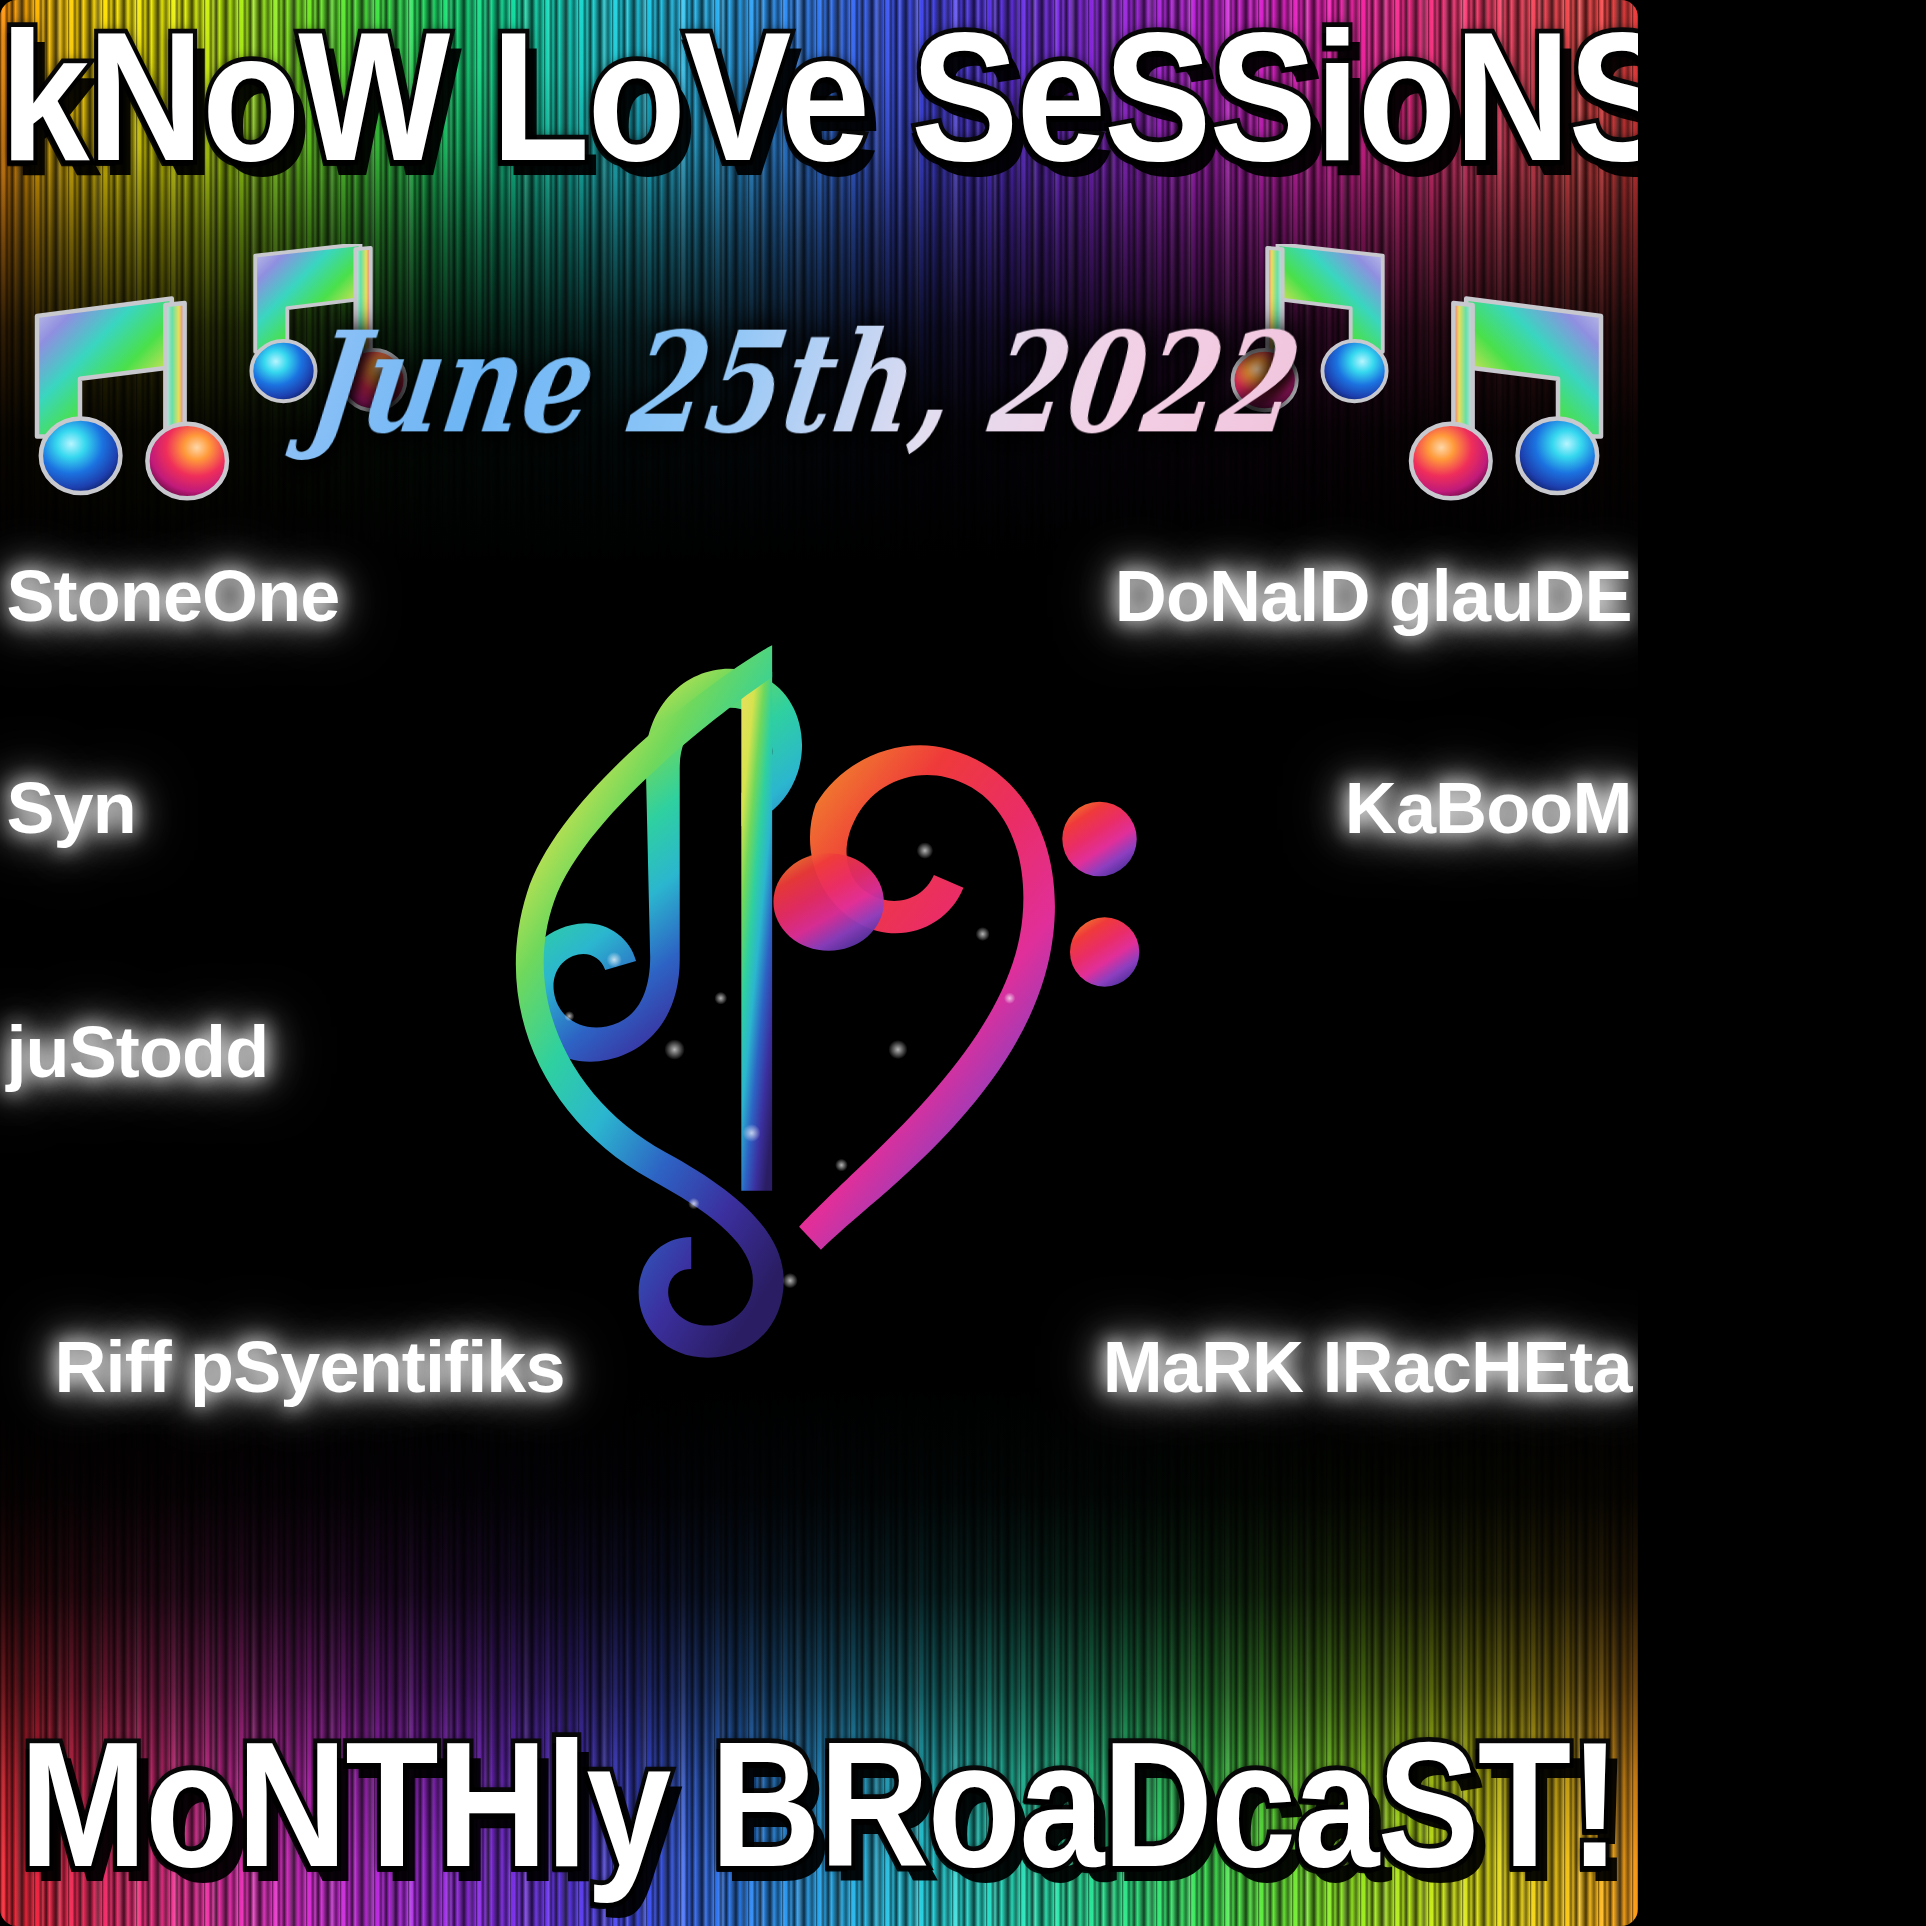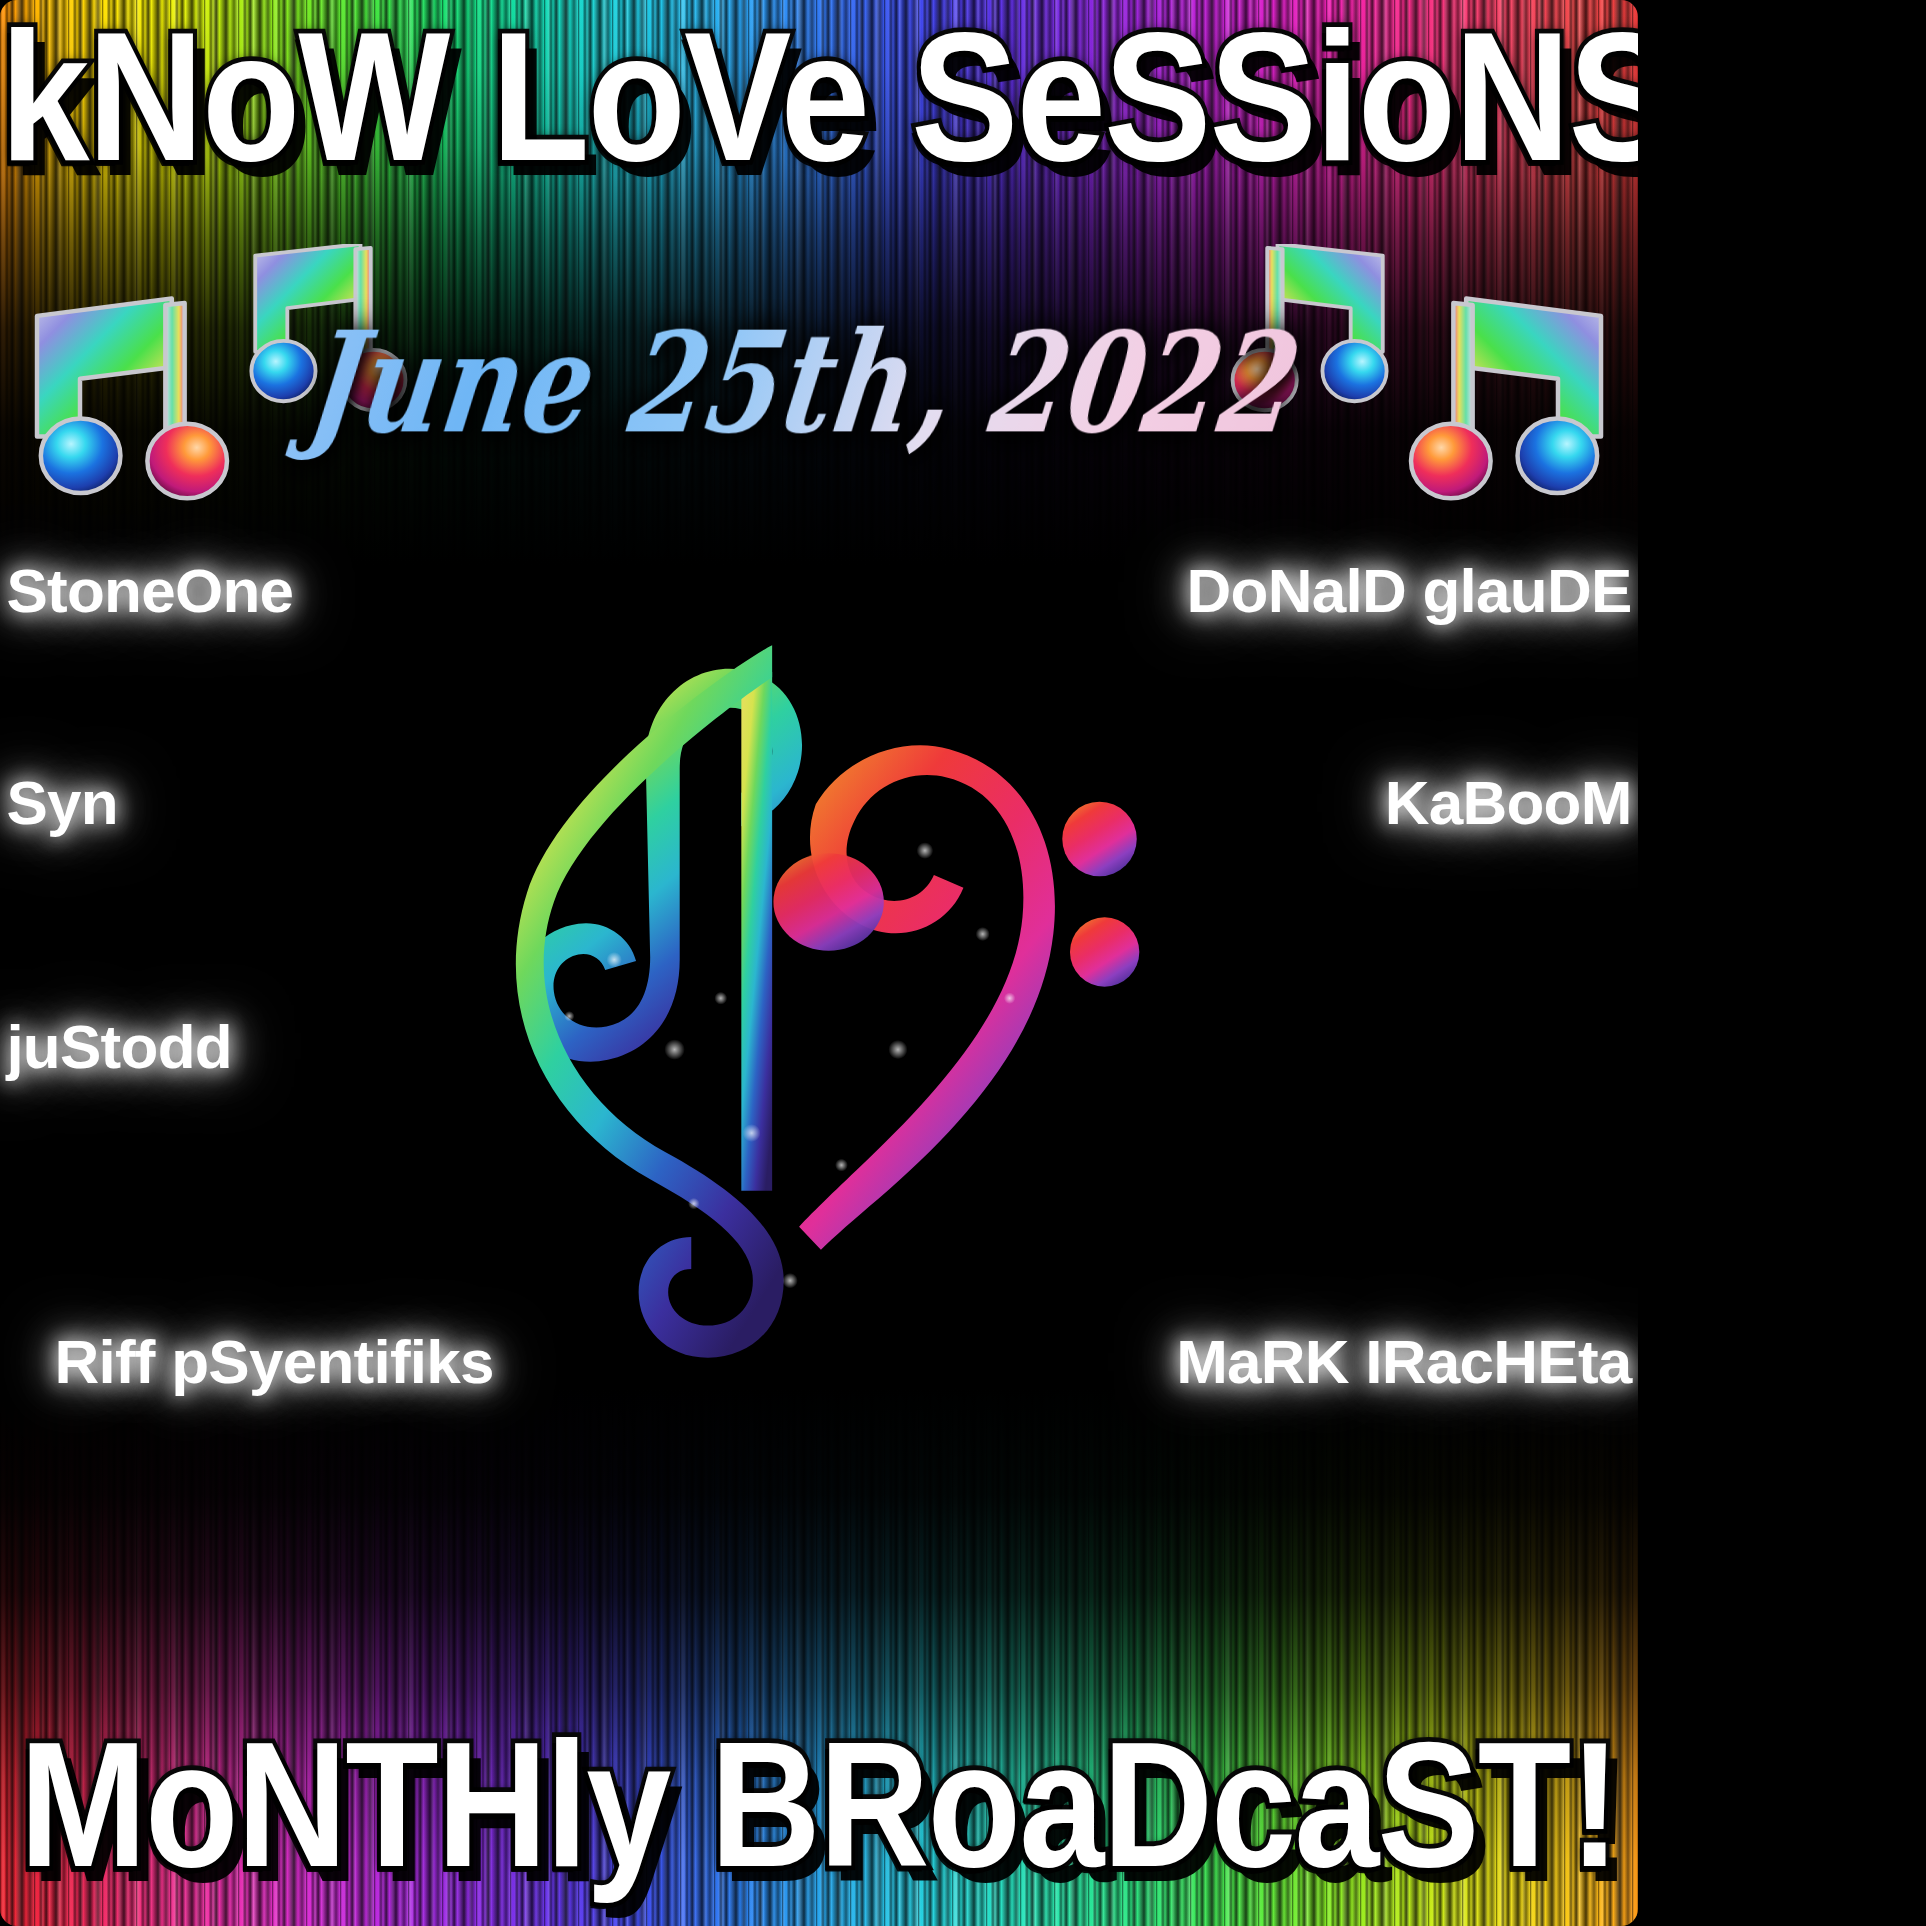--- a/index.html
+++ b/index.html
@@ -159,21 +159,21 @@
     background-clip: text;
     -webkit-text-fill-color: transparent;
     color: transparent;
     filter: drop-shadow(0 0 11.6px rgba(0,0,0,0.95))
             drop-shadow(3.9px 6.4px 6.4px rgba(0,0,0,0.9));
   }
 
   
   .name {
     position: absolute;
-    font-size: 62px;
+    font-size: 72px;
     z-index: 18;
   }
   .name.left  { left: 6.4px;  text-align: left; }
   .name.right { right: 6.4px; text-align: center; }
 
   .r1 { top: 555px;  }
   .r2 { top: 767px; }
   .r3 { top: 1011px; }
   .r4 { top: 1326px; margin-left: 48px; }
 

